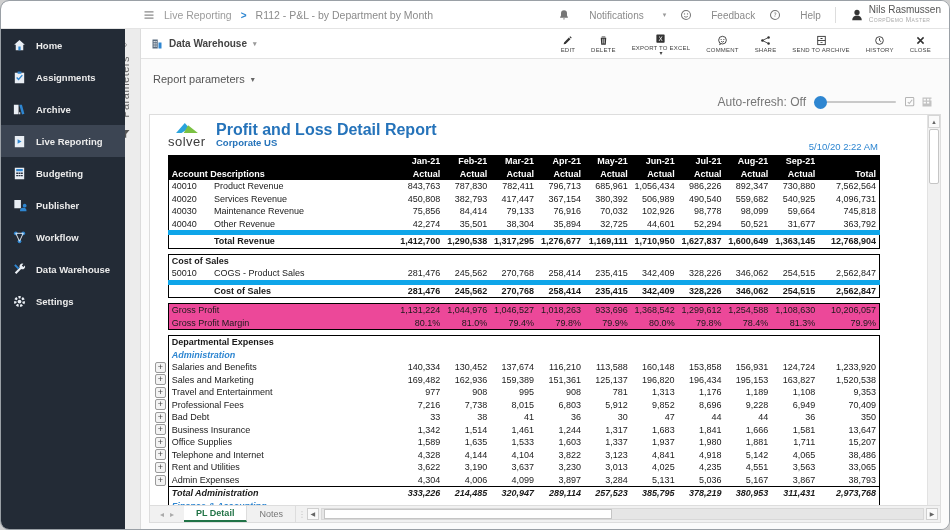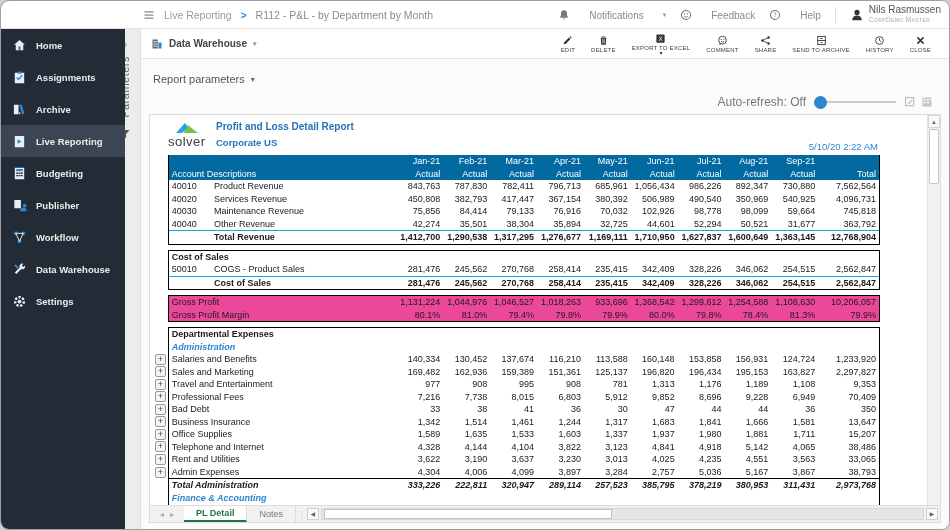--- a/index.html
+++ b/index.html
@@ -62,36 +62,36 @@
   .ar-icons svg { width:12px; height:12px; }
 
   
   .viewport { position:absolute; top:85px; left:8px; right:8px; bottom:6px; background:#fff; border:1px solid #ddd; }
   .sheet { position:absolute; top:0; left:0; right:13px; bottom:17px; overflow:hidden; background:#fff; padding:4px 0 0 4px; }
 
   .rp-head { position:relative; width:726px; height:36px; }
   .rlogo { position:absolute; left:14px; top:4px; text-align:center; }
   .rlogo svg { display:block; margin:0 auto -1px; }
   .rlogo-text { font-size:13px; color:#3a3a3a; letter-spacing:.5px; }
-  .rtitle { position:absolute; left:62px; top:2px; color:#2573ba; font-size:10px; font-weight:bold; }
+  .rtitle { position:absolute; left:62px; top:2px; color:#2573ba; font-size:16px; font-weight:bold; }
   .rsub { position:absolute; left:62px; top:18px; color:#2573ba; font-size:9.5px; font-weight:bold; }
   .rstamp { position:absolute; right:2px; bottom:3px; color:#2e86d1; font-size:9.5px; }
 
   table.rpt { border-collapse:collapse; table-layout:fixed; width:726px; font-size:9px; }
   .rpt td { padding:0 3px; height:12.5px; line-height:12.5px; white-space:nowrap; overflow:hidden; color:#1a1a1a; }
   .rpt td.gut { padding:0 1px; background:transparent; border:none !important; }
   .plus { width:11px; height:11px; border:1px solid #9a9a9a; border-radius:2px; background:#f3f3f3; font-size:9px; line-height:9px; text-align:center; color:#444; cursor:pointer; }
   .rpt .val { text-align:right; }
   .rpt .sl { border-left:1px solid #000; }
   .rpt .sr { border-right:1px solid #000;margin-top:16px; }
-  .rpt tr.hdr td:not(.gut) { background:#0369a1; color:#fff; font-weight:normal; text-align:right; }
+  .rpt tr.hdr td:not(.gut) { background:#000000; color:#fff; font-weight:bold; text-align:right; }
   .rpt tr.hdr td.hl { text-align:left; vertical-align:bottom; }
   .rpt tr.edge-top td:not(.gut) { border-top:1px solid #000; }
   .rpt tr.edge-bottom td:not(.gut) { border-bottom:1px solid #000; }
-  .rpt tr.r-total td:not(.gut) { border-top:1px solid #0ea5e9; font-weight:bold; }
+  .rpt tr.r-total td:not(.gut) { border-top:5px solid #0ea5e9; font-weight:bold; }
   .rpt tr.r-green td:not(.gut) { background:#ec4899; font-weight:normal; }
   .rpt tr.r-sechdr td { font-weight:bold; }
   .rpt tr.r-subhdr td.lab { color:#2e86d1; font-weight:bold; font-style:italic;margin-left:36px; }
   .rpt tr.it td:not(.gut) { font-style:italic; font-weight:600; border-top:1px solid #000; }
   .rpt tr.gap td { height:6px; line-height:6px; }
 
   
   .vscroll { position:absolute; top:0; right:0; bottom:17px; width:13px; background:#f1f1f1; border-left:1px solid #e2e2e2; }
   .vs-up { height:13px; background:#fafafa; border:1px solid #d5d5d5; font-size:6px; color:#666; text-align:center; line-height:12px; cursor:pointer; }
   .vs-thumb { margin:1px 1px; height:55px; background:#fff; border:1px solid #c5c5c5; border-radius:2px; cursor:pointer; }
@@ -426,21 +426,21 @@
                 <td class="gut"></td>
                 <td class="acct sl">40020</td>
                 <td class="lab">Services Revenue</td>
                 <td class="val">450,808</td>
                 <td class="val">382,793</td>
                 <td class="val">417,447</td>
                 <td class="val">367,154</td>
                 <td class="val">380,392</td>
                 <td class="val">506,989</td>
                 <td class="val">490,540</td>
-                <td class="val">350,969</td>
+                <td class="val">559,682</td>
                 <td class="val">540,925</td>
                 <td class="val sr">4,096,731</td>
               </tr>
               <tr class="r-data">
                 <td class="gut"></td>
                 <td class="acct sl">40030</td>
                 <td class="lab">Maintenance Revenue</td>
                 <td class="val">75,856</td>
                 <td class="val">84,414</td>
                 <td class="val">79,133</td>
@@ -617,21 +617,21 @@
                 <td class="lab sl" colspan="2">Sales and Marketing</td>
                 <td class="val">169,482</td>
                 <td class="val">162,936</td>
                 <td class="val">159,389</td>
                 <td class="val">151,361</td>
                 <td class="val">125,137</td>
                 <td class="val">196,820</td>
                 <td class="val">196,434</td>
                 <td class="val">195,153</td>
                 <td class="val">163,827</td>
-                <td class="val sr">2,297,827</td>
+                <td class="val sr">1,520,538</td>
               </tr>
               <tr class="r-data">
                 <td class="gut">
                   <div class="plus">+</div>
                 </td>
                 <td class="lab sl" colspan="2">Travel and Entertainment</td>
                 <td class="val">977</td>
                 <td class="val">908</td>
                 <td class="val">995</td>
                 <td class="val">908</td>
@@ -741,31 +741,31 @@
               <tr class="r-data">
                 <td class="gut">
                   <div class="plus">+</div>
                 </td>
                 <td class="lab sl" colspan="2">Admin Expenses</td>
                 <td class="val">4,304</td>
                 <td class="val">4,006</td>
                 <td class="val">4,099</td>
                 <td class="val">3,897</td>
                 <td class="val">3,284</td>
-                <td class="val">2,757</td>
+                <td class="val">5,131</td>
                 <td class="val">5,036</td>
                 <td class="val">5,167</td>
                 <td class="val">3,867</td>
                 <td class="val sr">38,793</td>
               </tr>
               <tr class="it">
                 <td class="gut"></td>
                 <td class="lab sl" colspan="2">Total Administration</td>
                 <td class="val">333,226</td>
-                <td class="val">222,811</td>
+                <td class="val">214,485</td>
                 <td class="val">320,947</td>
                 <td class="val">289,114</td>
                 <td class="val">257,523</td>
                 <td class="val">385,795</td>
                 <td class="val">378,219</td>
                 <td class="val">380,953</td>
                 <td class="val">311,431</td>
                 <td class="val sr">2,973,768</td>
               </tr>
               <tr class="r-subhdr">

